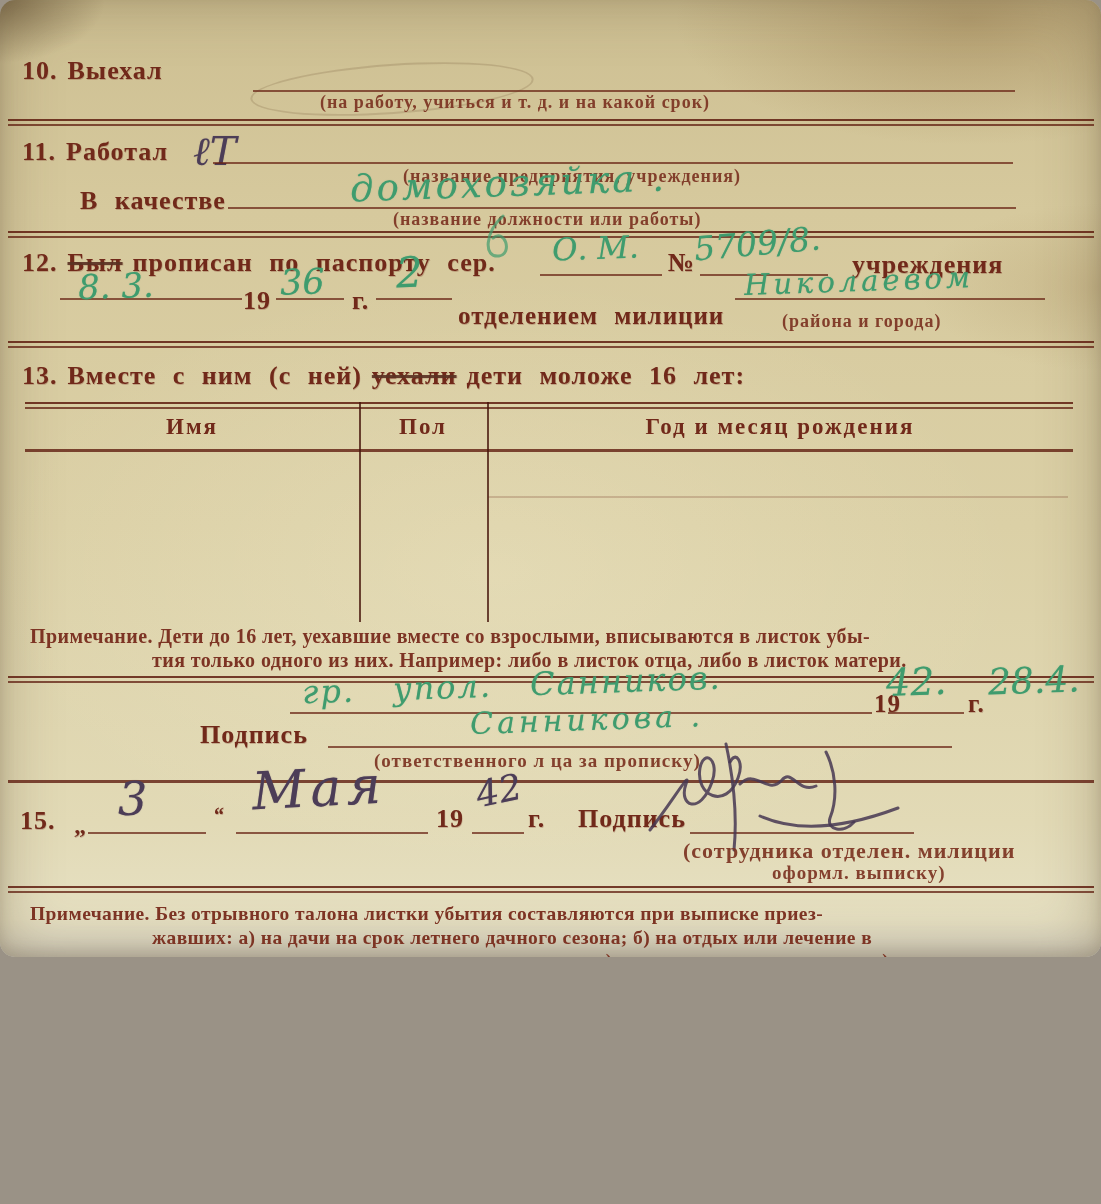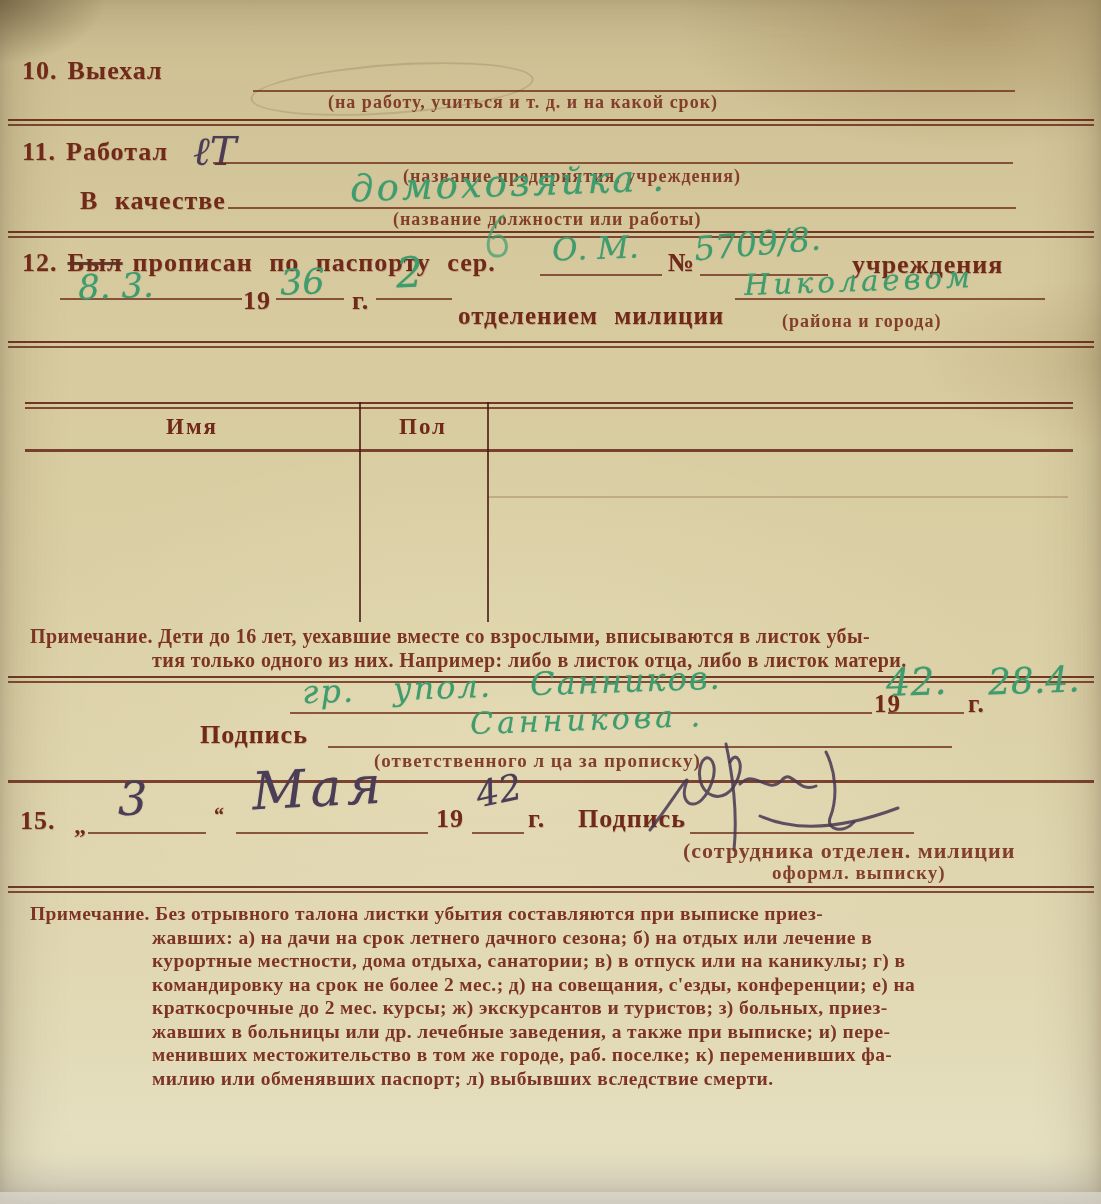--- a/index.html
+++ b/index.html
@@ -1,25 +1,26 @@
 <!DOCTYPE html>
 <html><head>
 <meta charset="utf-8">
 <style>
   html,body{margin:0;padding:0;background:#9a9286;}
   #paper{
-    position:relative;width:1101px;height:1204px;overflow:hidden;
+    position:relative;width:1101px;height:957px;overflow:hidden;
     font-family:"Liberation Serif",serif;
     background:
       radial-gradient(ellipse 420px 180px at 88% 2%, rgba(140,108,60,.40), rgba(140,108,60,0) 70%),
       radial-gradient(ellipse 150px 90px at 0% 0%, rgba(80,60,35,.55), rgba(80,60,35,0) 70%),
       radial-gradient(ellipse 260px 120px at 100% 30%, rgba(150,120,70,.22), rgba(150,120,70,0) 70%),
       radial-gradient(ellipse 700px 400px at 45% 60%, rgba(255,250,225,.20), rgba(255,250,225,0) 75%),
       linear-gradient(180deg,#cdbf92 0%,#d6c99d 22%,#dbd0a6 55%,#e2dab6 86%,#e6e0c2 96%,#d9d5c5 100%);
     box-shadow:inset 0 0 60px rgba(90,70,40,.35), inset 0 -6px 14px rgba(110,100,80,.25);
+    border-radius:15px;
   }
   .lbl{position:absolute;color:#71291a;font-weight:bold;font-size:26px;letter-spacing:1px;
        word-spacing:9px;white-space:nowrap;text-shadow:0.6px 0.6px 0 rgba(113,41,26,.25);}
   .lbl .sp{margin-right:10px;}
   .cap{position:absolute;color:#7c3322;font-weight:bold;font-size:18px;letter-spacing:1px;white-space:nowrap;opacity:.92;}
   .th{position:absolute;color:#71291a;font-weight:bold;font-size:23px;letter-spacing:2px;text-align:center;}
   .uline{position:absolute;border-bottom:2.4px solid rgba(104,35,20,.72);}
   .rule2{position:absolute;height:3px;border-top:2.2px solid rgba(96,30,16,.85);border-bottom:2px solid rgba(96,30,16,.75);}
   .rule1{position:absolute;border-top:3px solid rgba(96,30,16,.8);}
   .vline{position:absolute;border-left:2.2px solid rgba(70,22,12,.78);}
@@ -37,21 +38,21 @@
 <body>
 
 <div id="paper">
 
   <div class="smudge" style="left:250px;top:64px;width:280px;height:46px;border:2px solid rgba(120,90,60,.22);border-radius:50%;transform:rotate(-4deg);"></div>
 
   <div class="lbl" style="left:22px;top:56px;">
     <span class="sp">10.</span><span>Выехал</span>
   </div>
   <div class="uline" style="left:253px;top:58px;width:762px;height:32px;"></div>
-  <div class="cap" style="left:328px;top:92px;">(на работу, учиться и т. д. и на какой срок)</div>
+  <div class="cap" style="left:320px;top:92px;">(на работу, учиться и т. д. и на какой срок)</div>
 
   <div class="rule2" style="left:8px;top:119px;width:1086px;"></div>
 
   <div class="lbl" style="left:22px;top:137px;">
     <span class="sp">11.</span><span>Работал</span>
   </div>
   <div class="hw-d" style="left:193px;top:128px;font-size:40px;">ℓТ</div>
   <div class="uline" style="left:213px;top:132px;width:800px;height:30px;"></div>
   <div class="cap" style="left:403px;top:166px;">(название предприятия, учреждения)</div>
 
@@ -84,24 +85,28 @@
   <div class="lbl" style="left:352px;top:286px;">г.</div>
   <div class="uline" style="left:376px;top:260px;width:76px;height:38px;"></div>
   <div class="hw-g" style="left:396px;top:248px;font-size:42px;">2</div>
   <div class="lbl" style="left:458px;top:286px;font-size:25px;margin-top:16px;">отделением милиции</div>
   <div class="uline" style="left:735px;top:260px;width:310px;height:38px;"></div>
   <div class="hw-g" style="left:744px;top:264px;font-size:29px;letter-spacing:4px;">Николаевом</div>
   <div class="cap" style="left:782px;top:311px;">(района и города)</div>
 
   <div class="rule2" style="left:8px;top:341px;width:1086px;"></div>
 
+  <div class="lbl" style="left:22px;top:361px;">
+    <span class="sp">13.</span><span class="sp">Вместе с ним (с ней)</span><span class="sp strike">уехали</span><span>дети моложе 16 лет:</span>
+  </div>
 
   <div class="rule2" style="left:25px;top:402px;width:1048px;"></div>
   <div class="th" style="left:25px;top:414px;width:334px;">Имя</div>
   <div class="th" style="left:359px;top:414px;width:128px;">Пол</div>
+  <div class="th" style="left:487px;top:414px;width:586px;">Год и месяц рождения</div>
   <div class="rule1" style="left:25px;top:449px;width:1048px;"></div>
   <div class="vline" style="left:359px;top:402px;height:220px;"></div>
   <div class="vline" style="left:487px;top:402px;height:220px;"></div>
   <div class="uline" style="left:488px;top:468px;width:580px;height:28px;opacity:.28;"></div>
 
   <div class="note" style="left:30px;top:624px;width:1050px;font-size:20px;line-height:24px;">
     <span>Примечание.</span>
     <span class="body">Дети до 16 лет, уехавшие вместе со взрослыми, вписываются в листок убы-
 тия только одного из них. Например: либо в листок отца, либо в листок матери.</span>
   </div>

